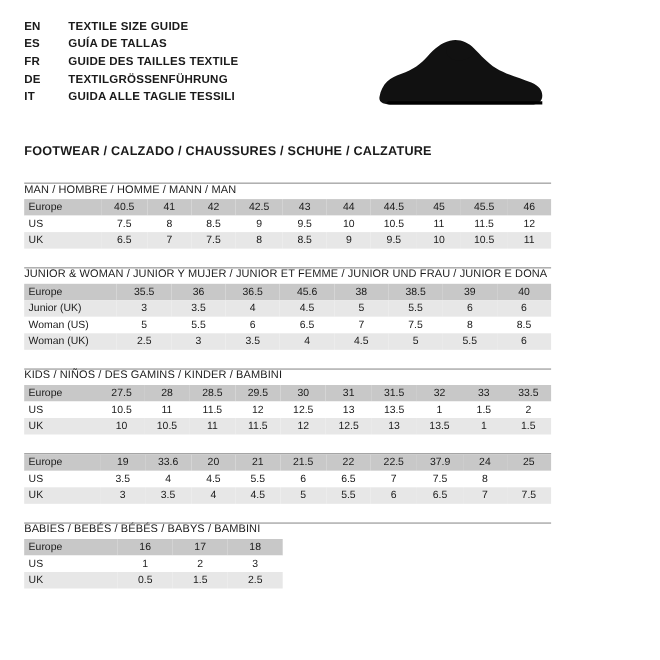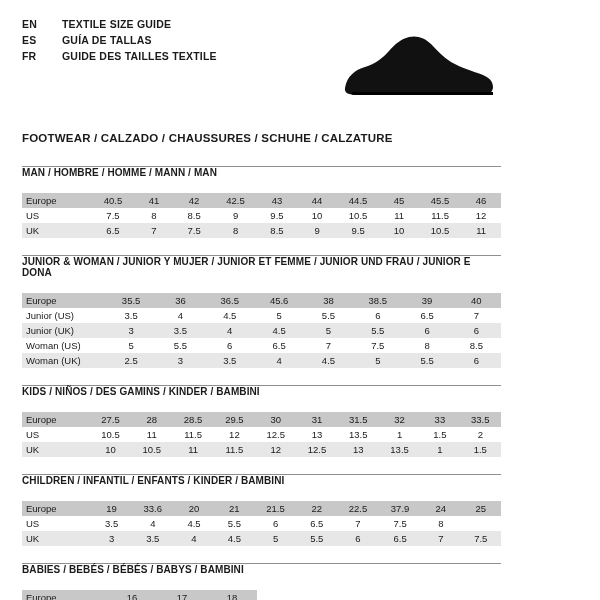--- a/index.html
+++ b/index.html
@@ -58,22 +58,22 @@
     font-weight: bold;
     letter-spacing: 0.2px;
   }
 
   
   .section {
     margin-top: 17px;
   }
   .section-title {
     font-size: 10px;
-    font-weight: bold;
-    padding-bottom: 15px;
+    font-weight: normal;
+    padding-bottom: 3px;
     letter-spacing: 0.1px;
   }
   table.size {
     border-collapse: collapse;
     font-size: 9.5px;
     table-layout: fixed;
   }
   table.size td {
     height: 15px;
     line-height: 15px;
@@ -115,20 +115,28 @@
             <td>TEXTILE SIZE GUIDE</td>
           </tr>
           <tr>
             <td class="lang-code">ES</td>
             <td>GUÍA DE TALLAS</td>
           </tr>
           <tr>
             <td class="lang-code">FR</td>
             <td>GUIDE DES TAILLES TEXTILE</td>
           </tr>
+          <tr>
+            <td class="lang-code">DE</td>
+            <td>TEXTILGRÖSSENFÜHRUNG</td>
+          </tr>
+          <tr>
+            <td class="lang-code">IT</td>
+            <td>GUIDA ALLE TAGLIE TESSILI</td>
+          </tr>
         </tbody>
     </table>
 
     <div class="shoe-wrap">
       <svg viewBox="0 0 180 80" width="180" height="80" aria-hidden="true">
         <path d="M28 62 C30 50 38 44 48 41 C58 38 66 32 72 25 C78 18 84 13 92 11
                  C100 9 108 12 114 18 C120 24 126 31 134 36 C144 42 156 45 166 49
                  C173 52 176 56 176 61 C176 66 172 69 166 69 L40 69
                  C32 69 27 67 28 62 Z" fill="#111111"></path>
         <path d="M96 12 C104 11 110 15 115 21 C112 26 106 29 99 29 C94 29 90 26 89 22
@@ -221,31 +229,20 @@
               <td class="rowlabel">Europe</td>
               <td>35.5</td>
               <td>36</td>
               <td>36.5</td>
               <td>45.6</td>
               <td>38</td>
               <td>38.5</td>
               <td>39</td>
               <td>40</td>
             </tr>
-            <tr class="plain">
-              <td class="rowlabel">Junior (US)</td>
-              <td>3.5</td>
-              <td>4</td>
-              <td>4.5</td>
-              <td>5</td>
-              <td>5.5</td>
-              <td>6</td>
-              <td>6.5</td>
-              <td>7</td>
-            </tr>
             <tr class="shaded">
               <td class="rowlabel">Junior (UK)</td>
               <td>3</td>
               <td>3.5</td>
               <td>4</td>
               <td>4.5</td>
               <td>5</td>
               <td>5.5</td>
               <td>6</td>
               <td>6</td>
@@ -330,21 +327,20 @@
               <td>13</td>
               <td>13.5</td>
               <td>1</td>
               <td>1.5</td>
             </tr>
           </tbody>
         </table>
       </div>
       <div class="section">
         <div class="divider"></div>
-        <div class="section-title">CHILDREN / INFANTIL / ENFANTS / KINDER / BAMBINI</div>
         <table class="size">
           <colgroup>
             <col style="width: 85px;">
             <col style="width: 50px;">
             <col style="width: 50px;">
             <col style="width: 50px;">
             <col style="width: 50px;">
             <col style="width: 50px;">
             <col style="width: 50px;">
             <col style="width: 50px;">

